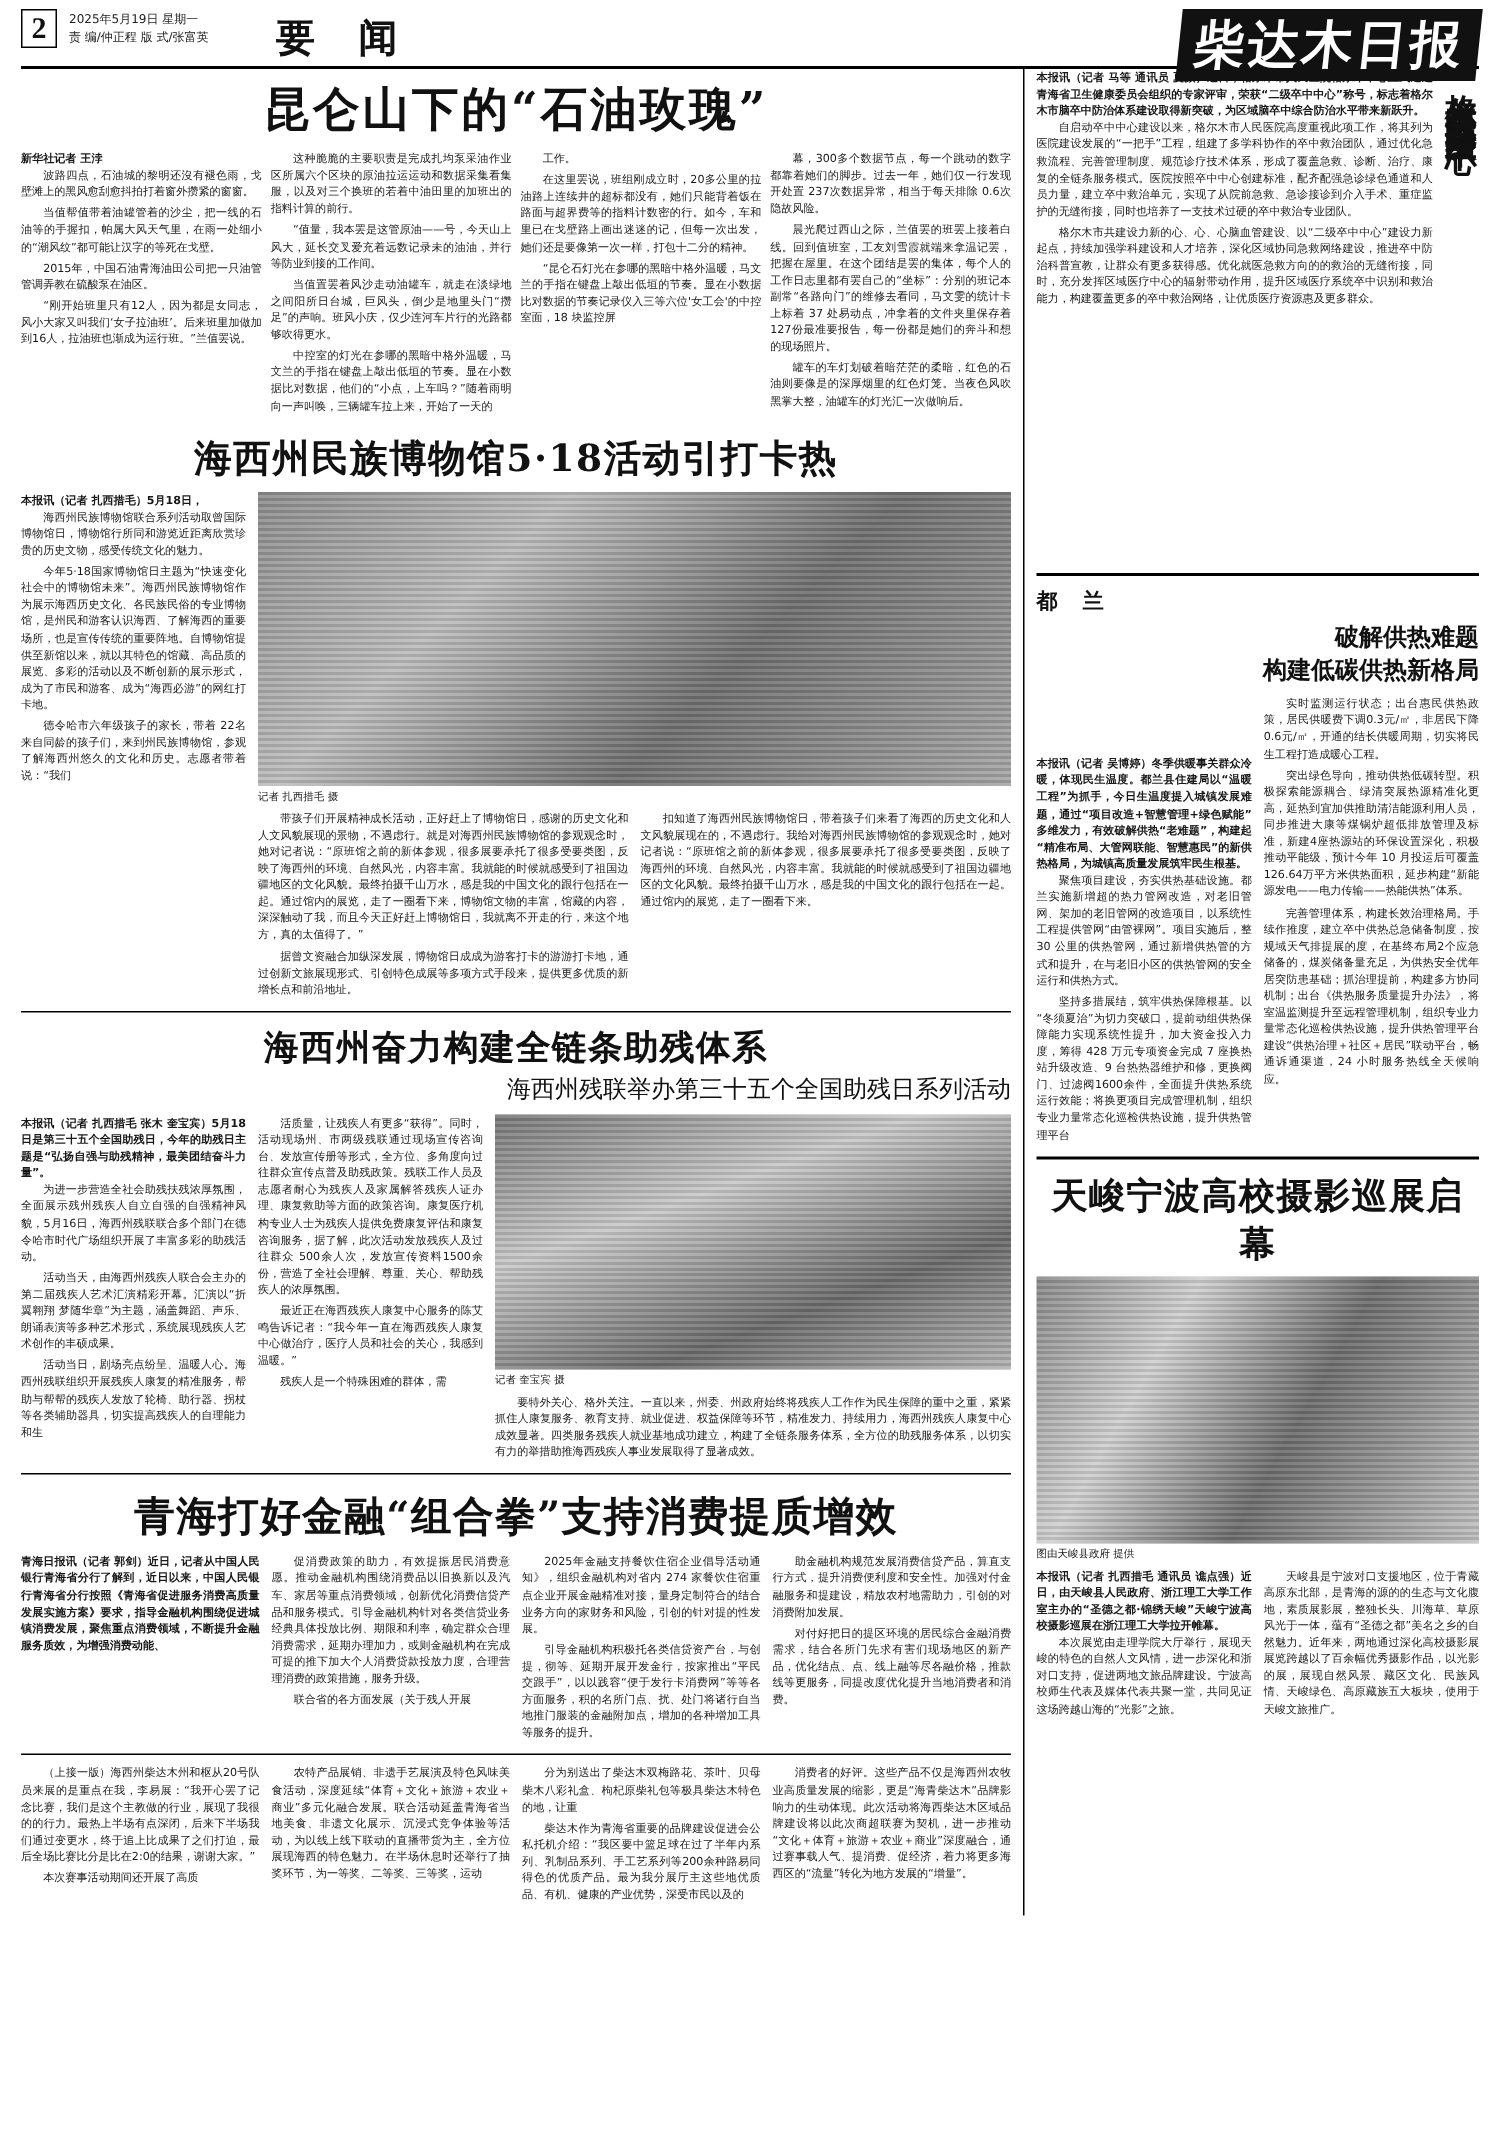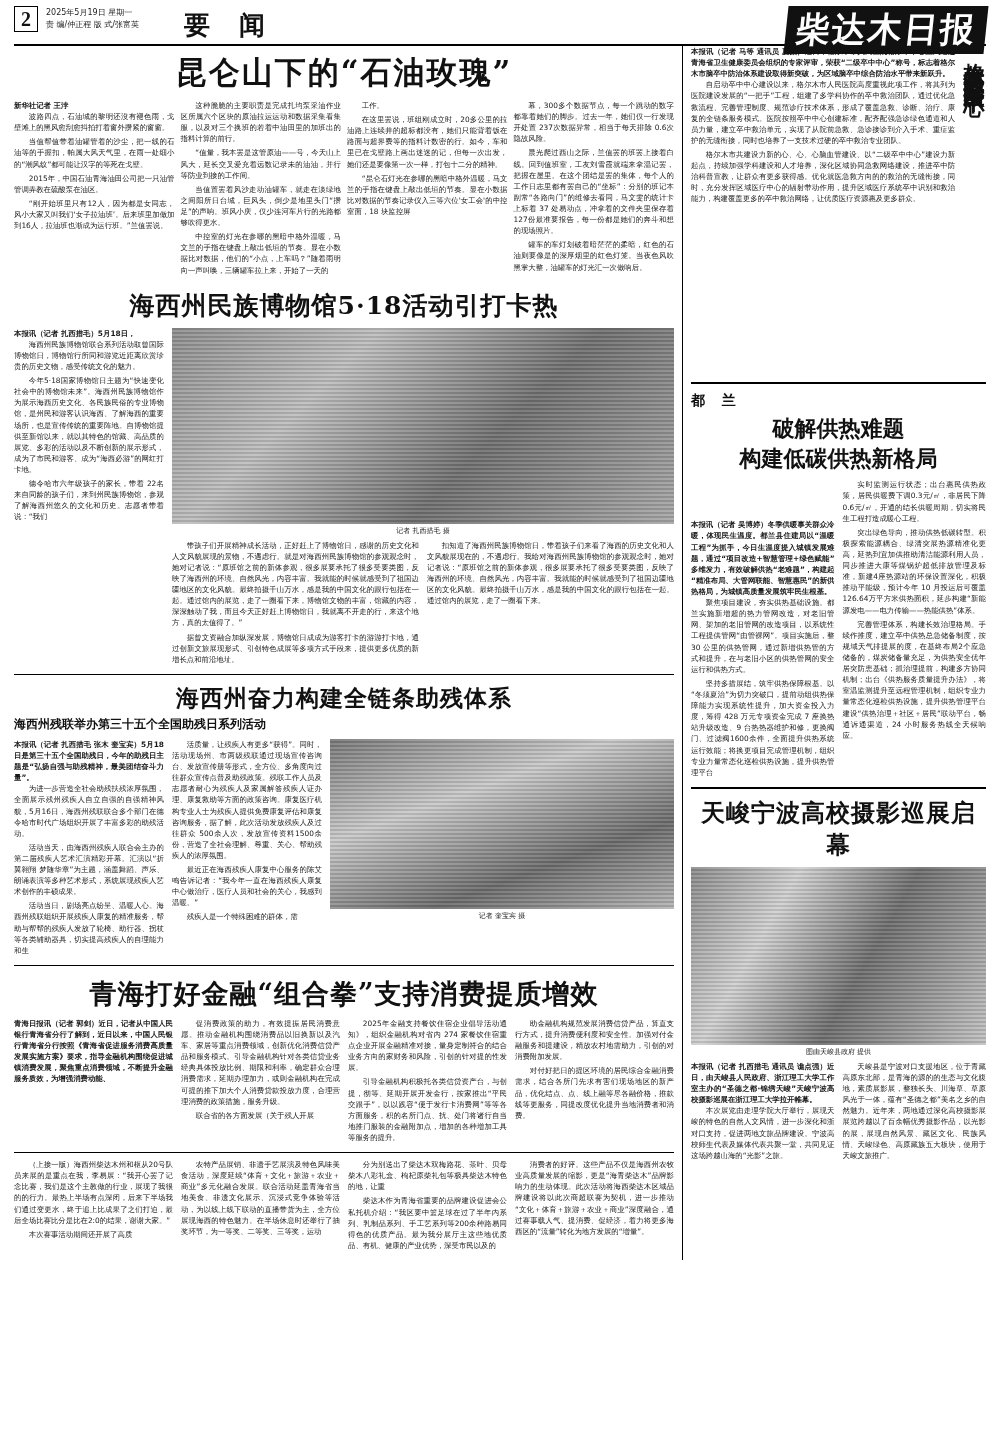--- a/index.html
+++ b/index.html
@@ -14,21 +14,21 @@
     background:#111;color:#fff;padding:1px 10px;transform:skewX(-6deg);}
   .hr{border-top:1px solid #000;margin:6px 0;}
   .hr2{border-top:2px solid #000;margin:6px 0;}
   .body-text{font-size:7.4px;line-height:1.5;text-align:justify;color:#181818;}
   .body-text p{margin:0 0 3px;text-indent:2em;}
   .byline{font-size:7.4px;font-weight:700;}
   .headline{font-family:"DejaVu Serif",serif;font-weight:700;text-align:center;}
   .photo{background:linear-gradient(135deg,#8d8d8d 0%,#bdbdbd 30%,#6f6f6f 62%,#a7a7a7 100%);position:relative;overflow:hidden;}
   .photo::after{content:"";position:absolute;inset:0;
      background:repeating-linear-gradient(0deg,rgba(255,255,255,.10) 0 2px,rgba(0,0,0,.10) 2px 4px);}
-  .cap{font-size:7px;text-align:center;padding-top:2px;color:#222;}
+  .cap{font-size:7px;text-align:left;padding-top:2px;color:#222;}
   .v-title{writing-mode:vertical-rl;text-orientation:upright;font-family:"DejaVu Serif",serif;font-weight:700;
      font-size:21px;line-height:1.18;letter-spacing:2px;}
   
   .main-area{display:flex;}
   .left-area{width:668px;padding-right:8px;box-sizing:border-box;}
   .right-area{width:304px;padding-left:8px;box-sizing:border-box;border-left:1px solid #000;}
   .tri-col{display:flex;gap:8px;}
   .tri-col > div{flex:1;}
   .sec{margin-bottom:6px;}
 </style>
@@ -102,36 +102,39 @@
           </div>
           <div class="body-text" style="flex:1;">
             <p>扣知道了海西州民族博物馆日，带着孩子们来看了海西的历史文化和人文风貌展现在的，不遇虑行。我给对海西州民族博物馆的参观观念时，她对记者说：“原班馆之前的新体参观，很多展要承托了很多受要类图，反映了海西州的环境、自然风光，内容丰富。我就能的时候就感受到了祖国边疆地区的文化风貌。最终拍摄千山万水，感是我的中国文化的跟行包括在一起。通过馆内的展览，走了一圈看下来。</p>
           </div>
         </div>
       </div>
 
       <div class="sec">
         <div class="hr"></div>
         <div class="headline" style="font-size:23px;letter-spacing:1px;padding:2px 0 2px;">海西州奋力构建全链条助残体系</div>
-        <div style="text-align:left;font-size:12px;font-weight:700;font-family:'DejaVu Serif',serif;padding-bottom:6px;">海西州残联举办第三十五个全国助残日系列活动</div>
+        <div style="text-align:right;font-size:16px;font-weight:400;font-family:'DejaVu Serif',serif;padding-bottom:6px;">海西州残联举办第三十五个全国助残日系列活动</div>
         <div style="display:flex;gap:8px;">
           <div class="body-text" style="width:150px;">
             <span class="byline">本报讯（记者 扎西措毛 张木 奎宝宾）5月18日是第三十五个全国助残日，今年的助残日主题是“弘扬自强与助残精神，最美团结奋斗力量”。</span>
             <p>为进一步营造全社会助残扶残浓厚氛围，全面展示残州残疾人自立自强的自强精神风貌，5月16日，海西州残联联合多个部门在德令哈市时代广场组织开展了丰富多彩的助残活动。</p>
             <p>活动当天，由海西州残疾人联合会主办的第二届残疾人艺术汇演精彩开幕。汇演以“折翼翱翔 梦随华章”为主题，涵盖舞蹈、声乐、朗诵表演等多种艺术形式，系统展现残疾人艺术创作的丰硕成果。</p>
             <p>活动当日，剧场亮点纷呈、温暖人心。海西州残联组织开展残疾人康复的精准服务，帮助与帮帮的残疾人发放了轮椅、助行器、拐杖等各类辅助器具，切实提高残疾人的自理能力和生</p>
           </div>
           <div class="body-text" style="width:150px;">
             <p>活质量，让残疾人有更多“获得”。同时，活动现场州、市两级残联通过现场宣传咨询台、发放宣传册等形式，全方位、多角度向过往群众宣传点普及助残政策。残联工作人员及志愿者耐心为残疾人及家属解答残疾人证办理、康复救助等方面的政策咨询。康复医疗机构专业人士为残疾人提供免费康复评估和康复咨询服务，据了解，此次活动发放残疾人及过往群众 500余人次，发放宣传资料1500余份，营造了全社会理解、尊重、关心、帮助残疾人的浓厚氛围。</p>
             <p>最近正在海西残疾人康复中心服务的陈艾鸣告诉记者：“我今年一直在海西残疾人康复中心做治疗，医疗人员和社会的关心，我感到温暖。”</p>
             <p>残疾人是一个特殊困难的群体，需</p>
           </div>
           <div style="flex:1;">
             <div class="photo" style="height:170px;background:linear-gradient(160deg,#777 0%,#c9c9c9 35%,#6b6b6b 70%,#b5b5b5 100%);"></div>
             <div class="cap">记者 奎宝宾 摄</div>
+            <div class="body-text" style="margin-top:4px;">
+              <p>要特外关心、格外关注。一直以来，州委、州政府始终将残疾人工作作为民生保障的重中之重，紧紧抓住人康复服务、教育支持、就业促进、权益保障等环节，精准发力、持续用力，海西州残疾人康复中心成效显著。四类服务残疾人就业基地成功建立，构建了全链条服务体系，全方位的助残服务体系，以切实有力的举措助推海西残疾人事业发展取得了显著成效。</p>
+            </div>
           </div>
         </div>
       </div>
 
       <div class="sec">
         <div class="hr"></div>
         <div class="headline" style="font-size:27px;letter-spacing:1px;padding:4px 0 6px;">青海打好金融“组合拳”支持消费提质增效</div>
         <div class="tri-col">
           <div class="body-text">
             <span class="byline">青海日报讯（记者 郭剑）近日，记者从中国人民银行青海省分行了解到，近日以来，中国人民银行青海省分行按照《青海省促进服务消费高质量发展实施方案》要求，指导金融机构围绕促进城镇消费发展，聚焦重点消费领域，不断提升金融服务质效，为增强消费动能、</span>
@@ -184,21 +187,21 @@
             <p>格尔木市共建设力新的心、心、心脑血管建设、以“二级卒中中心”建设力新起点，持续加强学科建设和人才培养，深化区域协同急救网络建设，推进卒中防治科普宣教，让群众有更多获得感。优化就医急救方向的的救治的无缝衔接，同时，充分发挥区域医疗中心的辐射带动作用，提升区域医疗系统卒中识别和救治能力，构建覆盖更多的卒中救治网络，让优质医疗资源惠及更多群众。</p>
           </div>
         </div>
         <div class="v-title" style="height:330px;">格尔木市人民医院获评『二级卒中中心』</div>
       </div>
 
       <div class="hr2"></div>
 
       <div class="sec">
         <div style="font-size:14px;font-weight:700;font-family:'DejaVu Serif',serif;letter-spacing:6px;padding:2px 0 4px;">都 兰</div>
-        <div class="headline" style="font-size:22px;line-height:1.35;padding-bottom:6px;">
+        <div class="headline" style="font-size:16px;line-height:1.35;padding-bottom:6px;text-align:right;">
           <div>破解供热难题</div>
           <div>构建低碳供热新格局</div>
         </div>
         <div style="display:flex;gap:8px;">
           <div class="body-text" style="flex:1;margin-top:40px;">
             <span class="byline">本报讯（记者 吴博婷）冬季供暖事关群众冷暖，体现民生温度。都兰县住建局以“温暖工程”为抓手，今日生温度提入城镇发展难题，通过“项目改造+智慧管理+绿色赋能”多维发力，有效破解供热“老难题”，构建起“精准布局、大管网联能、智慧惠民”的新供热格局，为城镇高质量发展筑牢民生根基。</span>
             <p>聚焦项目建设，夯实供热基础设施。都兰实施新增超的热力管网改造，对老旧管网、架加的老旧管网的改造项目，以系统性工程提供管网“由管裸网”。项目实施后，整 30 公里的供热管网，通过新增供热管的方式和提升，在与老旧小区的供热管网的安全运行和供热方式。</p>
             <p>坚持多措展结，筑牢供热保障根基。以“冬须夏治”为切力突破口，提前动组供热保障能力实现系统性提升，加大资金投入力度，筹得 428 万元专项资金完成 7 座换热站升级改造、9 台热热器维护和修，更换阀门、过滤阀1600余件，全面提升供热系统运行效能；将换更项目完成管理机制，组织专业力量常态化巡检供热设施，提升供热管理平台</p>
           </div>
           <div class="body-text" style="flex:1;">

